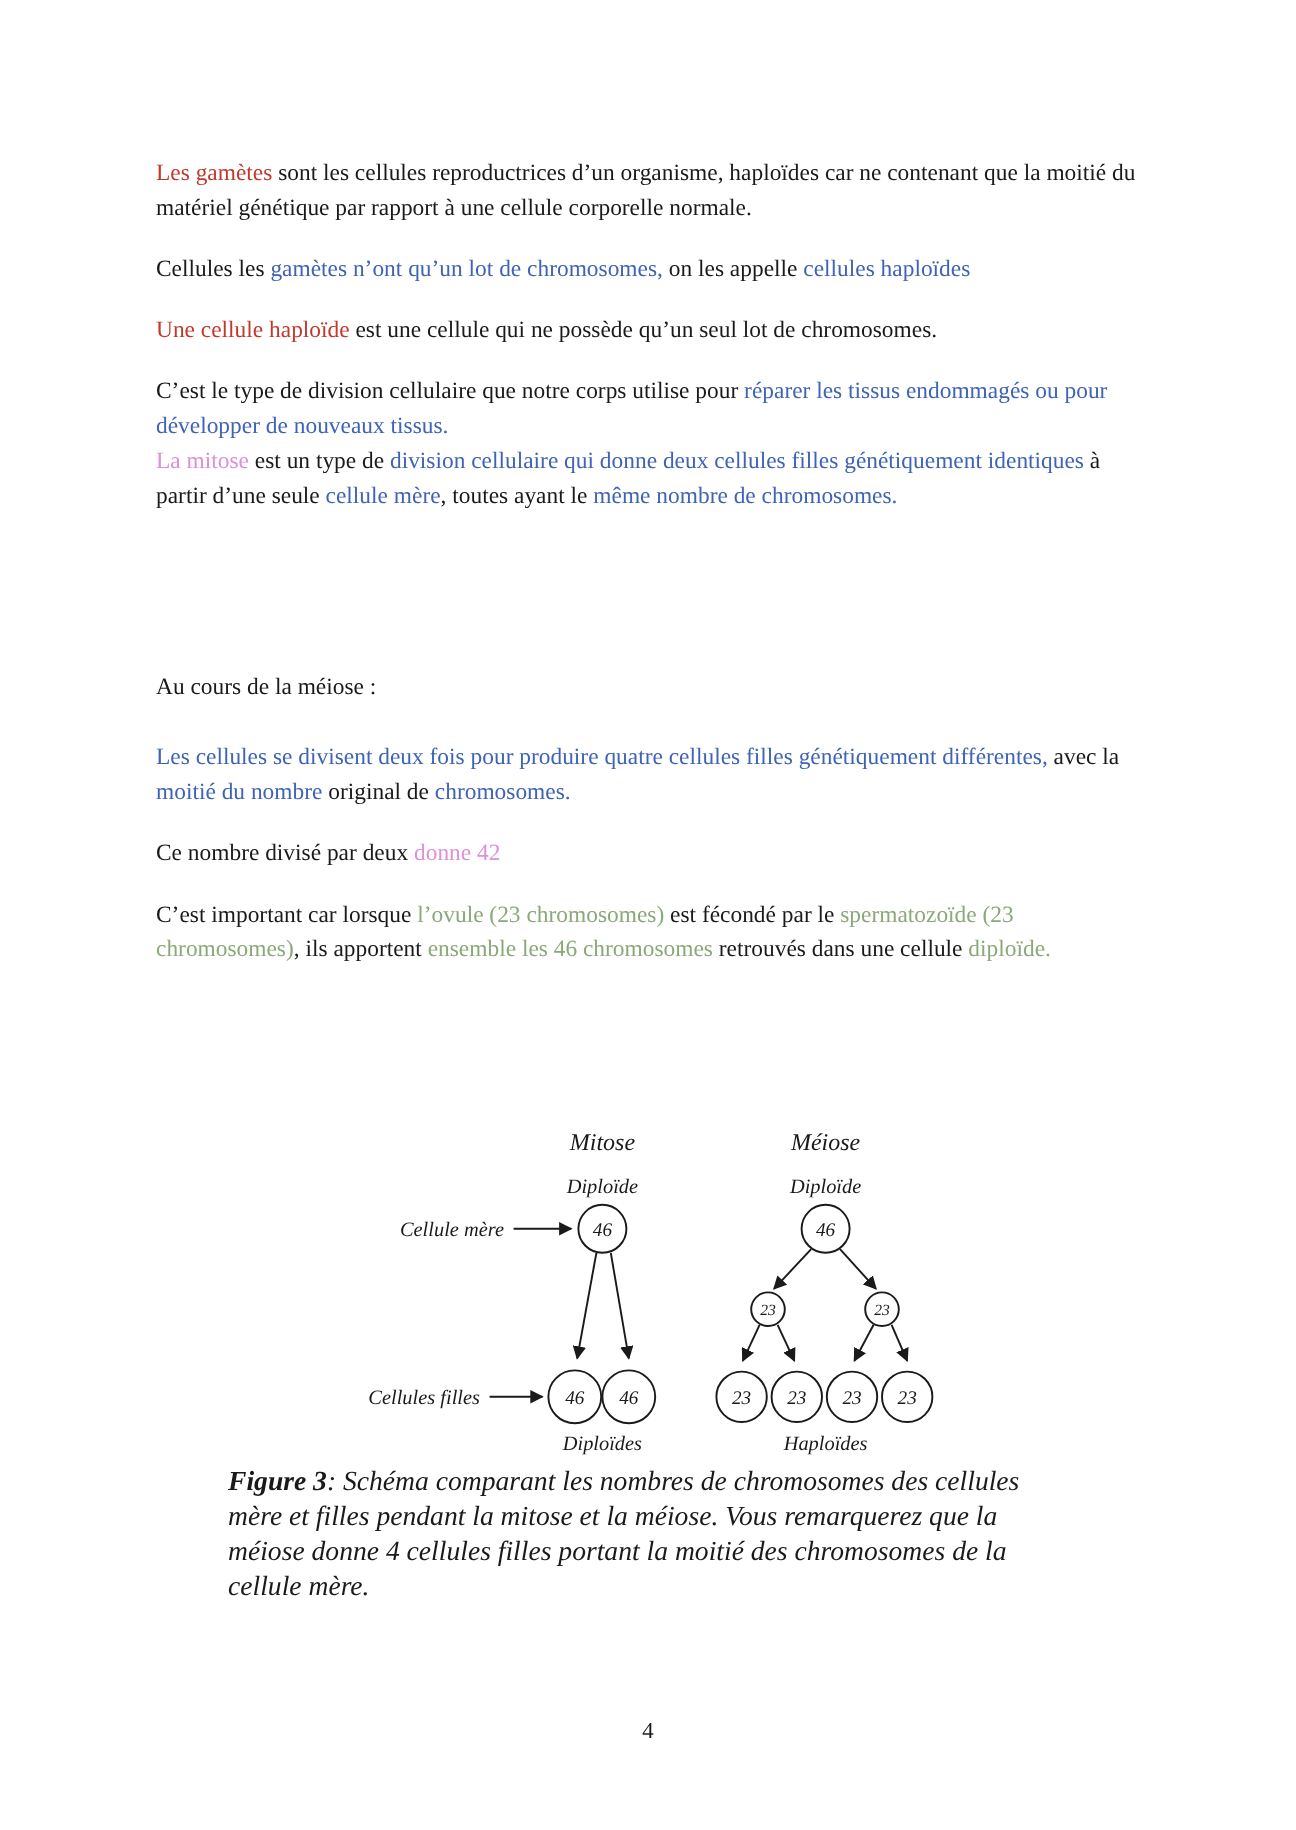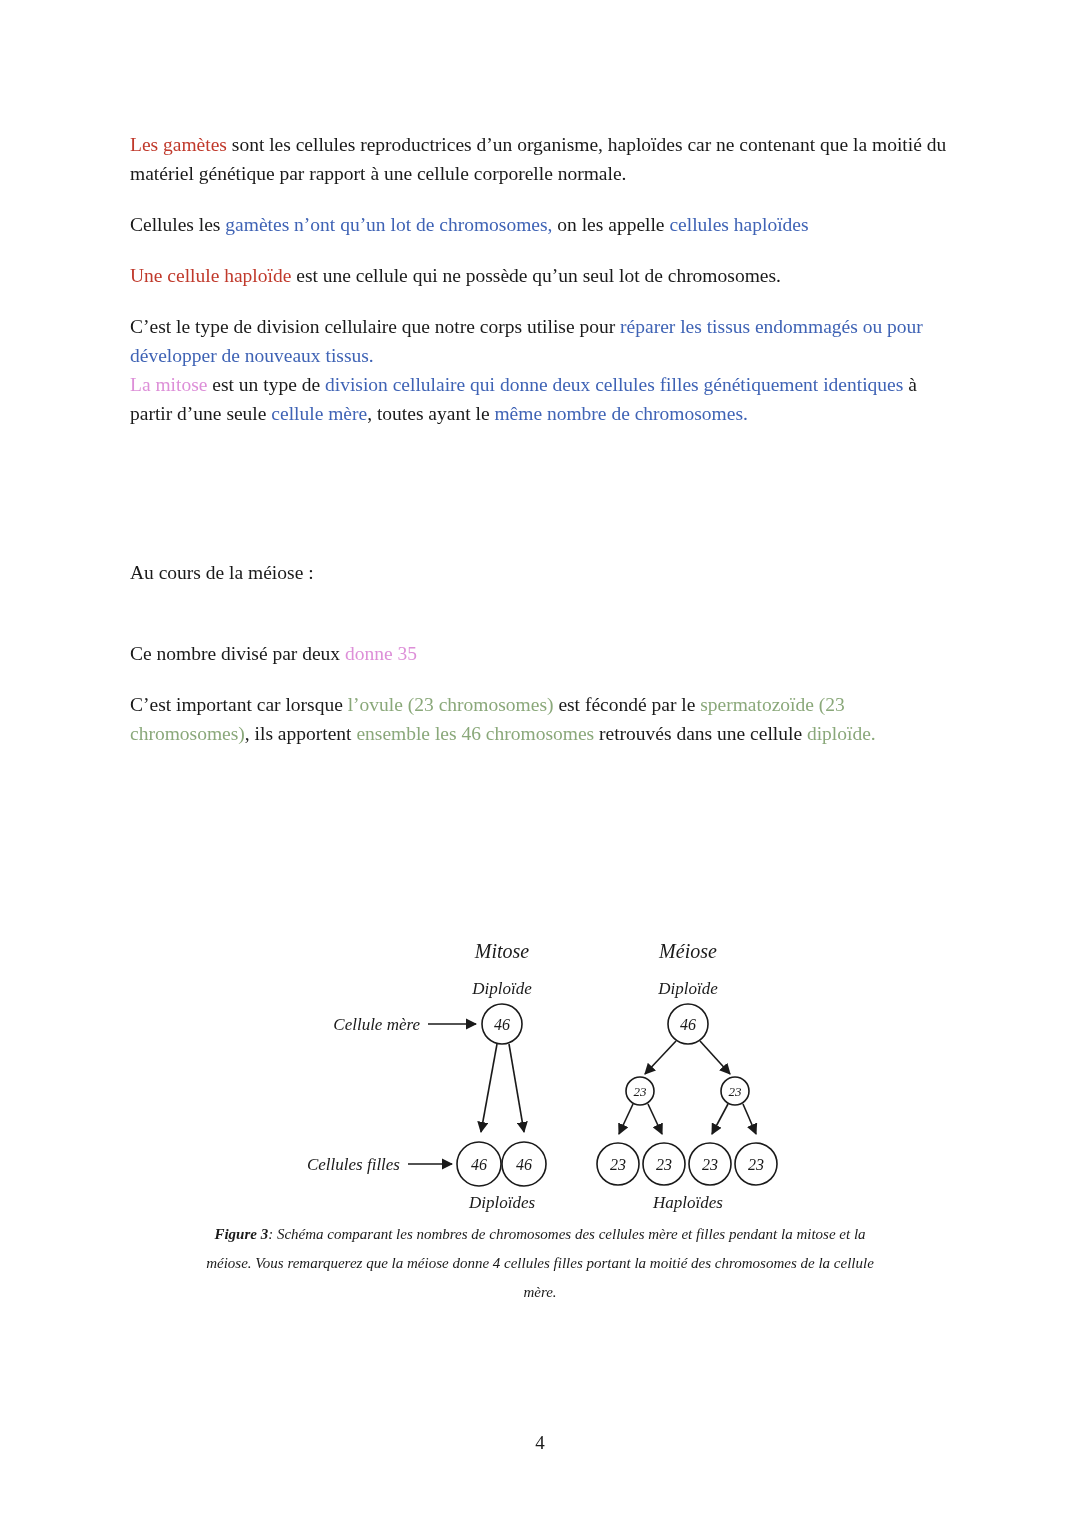--- a/index.html
+++ b/index.html
@@ -61,22 +61,22 @@
   .diagram-wrap svg {
     position: absolute;
     left: 0;
     top: 0;
   }
   .caption {
     position: absolute;
     left: 190px;
     top: 300px;
     width: 700px;
-    text-align: center;
-    font-size: 15px;
+    text-align: left;
+    font-size: 23px;
     line-height: 29px;
   }
   .caption b { font-weight: bold; }
 
   .pagenum {
     position: absolute;
     left: 0;
     top: 1432px;
     width: 1080px;
     text-align: center;
@@ -140,25 +140,28 @@
 
 
     <div class="gap-xl"></div>
 
     <p>
       <span class="c-black">Au cours de la méiose :</span>
     </p>
 
     <div class="gap-md"></div>
 
-
-    <div class="gap-sm"></div>
-
-    <p>
-      <span class="c-black">Ce nombre divisé par deux </span><span class="c-orchid">donne 35</span>
+    <p>
+      <span class="c-blue"> Les cellules se divisent deux fois pour produire quatre cellules filles génétiquement différentes,</span><span class="c-black"> avec la </span><span class="c-blue">moitié du nombre</span><span class="c-black"> original de </span><span class="c-blue">chromosomes.</span>
+    </p>
+
+    <div class="gap-sm"></div>
+
+    <p>
+      <span class="c-black">Ce nombre divisé par deux </span><span class="c-orchid">donne 42</span>
     </p>
 
     <div class="gap-sm"></div>
 
     <p>
       <span class="c-black">C’est important car lorsque </span><span class="c-green">l’ovule (23 chromosomes)</span><span class="c-black"> est fécondé par le </span><span class="c-green">spermatozoïde (23 chromosomes)</span><span class="c-black">, ils apportent </span><span class="c-green">ensemble les 46 chromosomes</span><span class="c-black"> retrouvés dans une cellule </span><span class="c-green">diploïde.</span>
     </p>
 
     <div class="gap-sm"></div>
 

